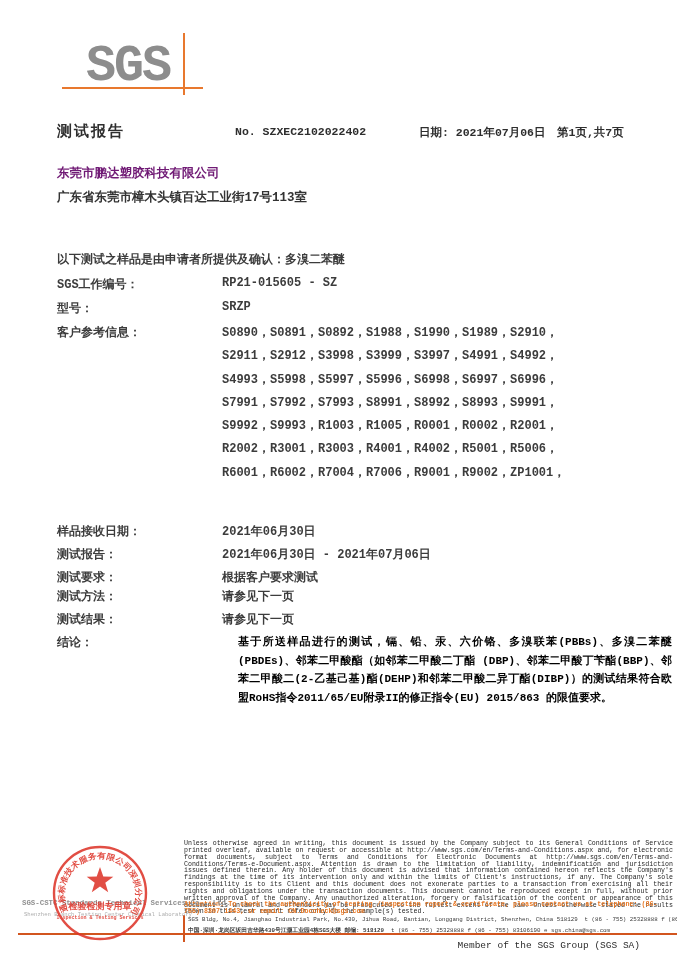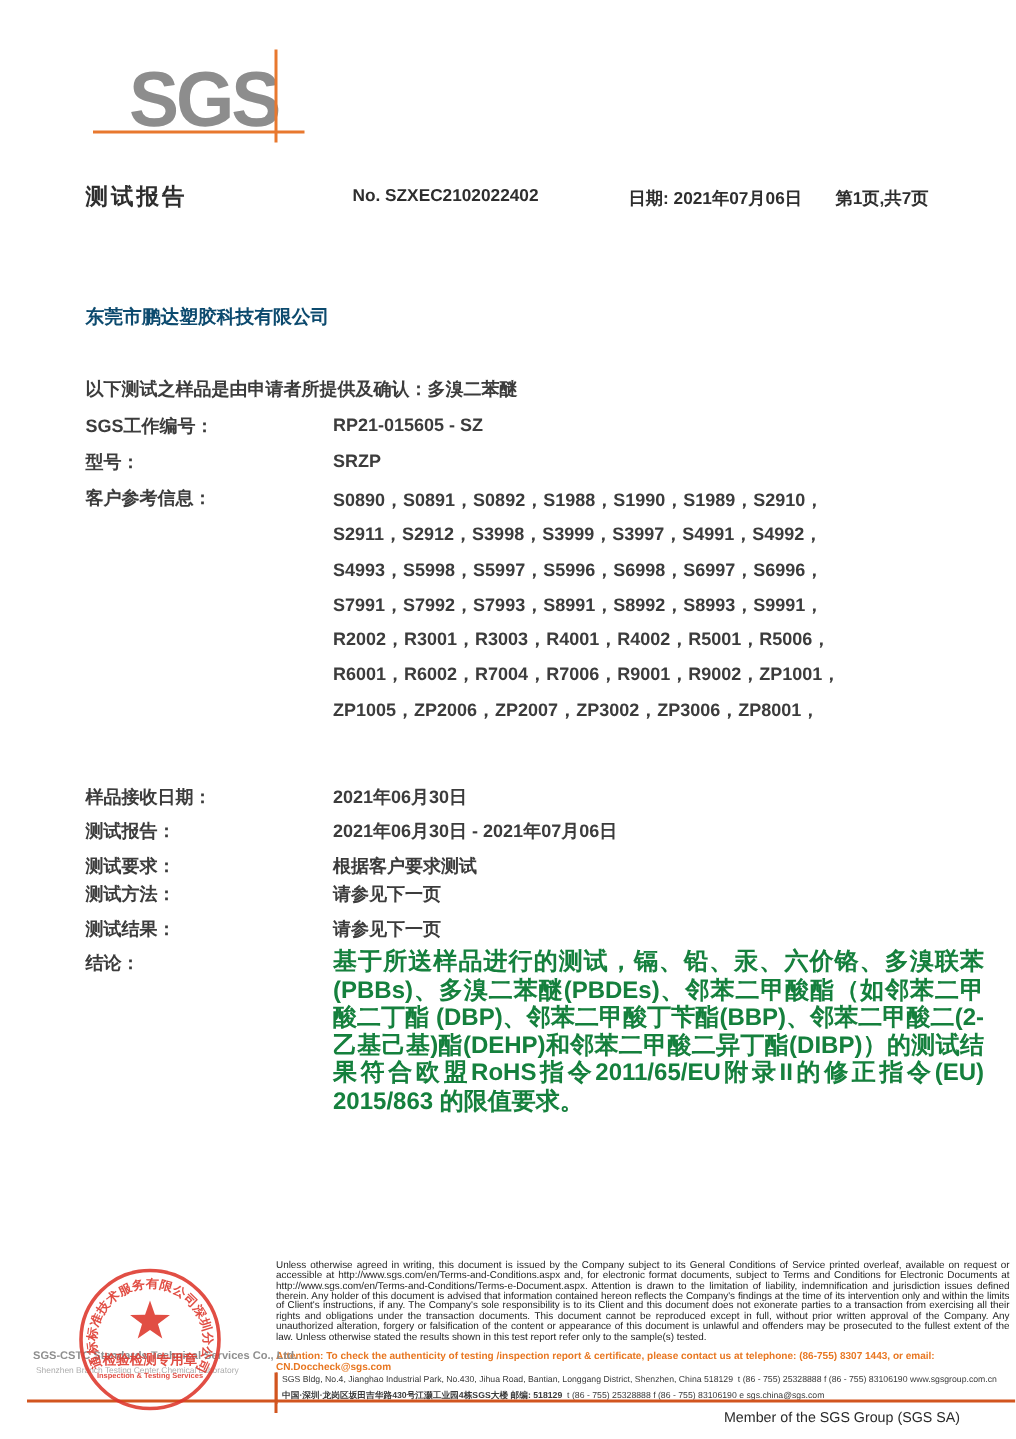--- a/index.html
+++ b/index.html
@@ -1,46 +1,46 @@
 <!DOCTYPE html>
 <html><head>
 <meta charset="utf-8">
 <style>
   html,body { margin:0; padding:0; background:#ffffff; }
   .page {
     position:relative; width:677px; height:959px; background:#ffffff;
-    font-family:Liberation Sans, sans-serif; color:#3c3c3c; overflow:hidden;
+    font-family:Liberation Mono, monospace; color:#3c3c3c; overflow:hidden;
   }
 
   
   .logo-text {
     position:absolute; left:86px; top:36px;
     font-size:50px; font-weight:800; letter-spacing:-2px;
     color:#8d8d8d; transform:scaleY(1.04); transform-origin:top left;
   }
   .logo-hline { position:absolute; left:62px; top:87px; width:141px; height:2px; background:#e8782e; }
   .logo-vline { position:absolute; left:183px; top:33px; width:2px; height:62px; background:#e8782e; }
 
   
   .doc-title { position:absolute; left:57px; top:122px; font-size:15px; font-weight:700; letter-spacing:2px; color:#2e2e2e; }
   .report-no { position:absolute; left:235px; top:125px; font-size:11.5px; font-weight:700; color:#2e2e2e; }
   .report-date { position:absolute; left:419px; top:125px; font-size:11.5px; font-weight:700; color:#2e2e2e; }
   .report-page { position:absolute; left:557px; top:125px; font-size:11.5px; font-weight:700; color:#2e2e2e; }
 
   
-  .applicant-name { position:absolute; left:57px; top:165px; font-size:12.5px; font-weight:700; color:#0c4a6e;margin-top:38px; }
+  .applicant-name { position:absolute; left:57px; top:165px; font-size:12.5px; font-weight:700; color:#701a75; }
   .applicant-addr { position:absolute; left:57px; top:189px; font-size:12.5px; font-weight:700; color:#333; }
 
   
   .intro { position:absolute; left:57px; top:251px; font-size:12px; font-weight:700; color:#3c3c3c; }
   .flabel { position:absolute; left:57px; font-size:12px; font-weight:700; color:#3c3c3c; white-space:nowrap; }
   .fvalue { position:absolute; left:222px; font-size:12px; font-weight:700; color:#3c3c3c; white-space:nowrap; }
   .ref-lines { position:absolute; left:222px; top:322px; font-size:12px; font-weight:700; color:#3c3c3c; line-height:23.3px; }
-  .conclusion { position:absolute; left:222px; top:633px; width:434px; font-size:16px; font-weight:700;
-                color:#15803d; line-height:18.5px; white-space:normal; text-align:justify; }
+  .conclusion { position:absolute; left:238px; top:633px; width:434px; font-size:11px; font-weight:700;
+                color:#000000; line-height:18.5px; white-space:normal; text-align:justify; }
 
   
   .disclaimer {
     position:absolute; left:184px; top:841px; width:489px;
     font-size:6.6px; line-height:6.85px; color:#1f1f1f; text-align:justify; font-weight:500;
   }
   .attention {
     position:absolute; left:184px; top:901px; width:489px;
     font-size:6.7px; line-height:7px; color:#e87722; font-weight:700;
   }
@@ -66,38 +66,39 @@
     <div class="logo-hline"></div>
     <div class="logo-vline"></div>
   </div>
 
   <div class="doc-title">测试报告</div>
   <div class="report-no">No. SZXEC2102022402</div>
   <div class="report-date">日期: 2021年07月06日</div>
   <div class="report-page">第1页,共7页</div>
 
   <div class="applicant-name">东莞市鹏达塑胶科技有限公司</div>
+  <div class="applicant-addr">广东省东莞市樟木头镇百达工业街17号113室</div>
 
   <div class="intro">以下测试之样品是由申请者所提供及确认：多溴二苯醚</div>
 
   <div class="flabel" style="top:276px">SGS工作编号：</div>
   <div class="fvalue" style="top:276px">RP21-015605 - SZ</div>
 
   <div class="flabel" style="top:300px">型号：</div>
   <div class="fvalue" style="top:300px">SRZP</div>
 
   <div class="flabel" style="top:324px">客户参考信息：</div>
   <div class="ref-lines">
     <div>S0890，S0891，S0892，S1988，S1990，S1989，S2910，</div>
     <div>S2911，S2912，S3998，S3999，S3997，S4991，S4992，</div>
     <div>S4993，S5998，S5997，S5996，S6998，S6997，S6996，</div>
     <div>S7991，S7992，S7993，S8991，S8992，S8993，S9991，</div>
+    <div>S9992，S9993，R1003，R1005，R0001，R0002，R2001，</div>
     <div>R2002，R3001，R3003，R4001，R4002，R5001，R5006，</div>
     <div>R6001，R6002，R7004，R7006，R9001，R9002，ZP1001，</div>
-    <div>ZP1005，ZP2006，ZP2007，ZP3002，ZP3006，ZP8001，</div>
   </div>
 
   <div class="flabel" style="top:523px">样品接收日期：</div>
   <div class="fvalue" style="top:523px">2021年06月30日</div>
 
   <div class="flabel" style="top:546px">测试报告：</div>
   <div class="fvalue" style="top:546px">2021年06月30日 - 2021年07月06日</div>
 
   <div class="flabel" style="top:569px">测试要求：</div>
   <div class="fvalue" style="top:569px">根据客户要求测试</div>

